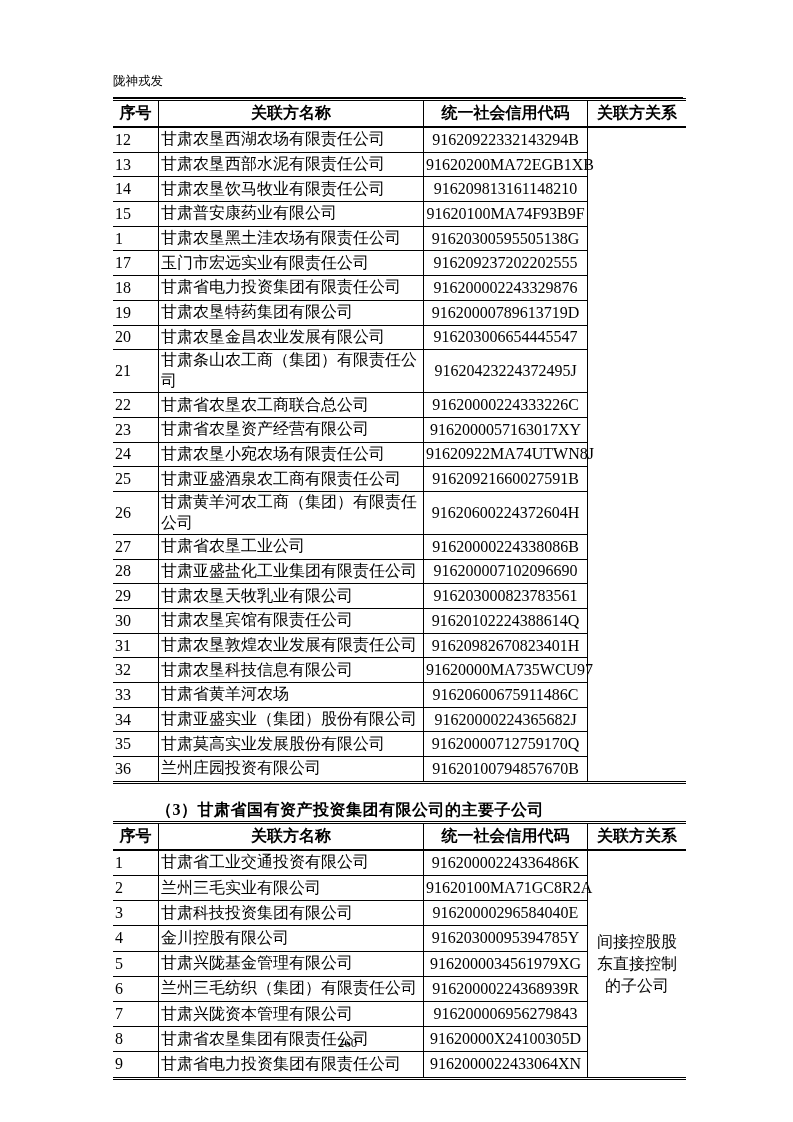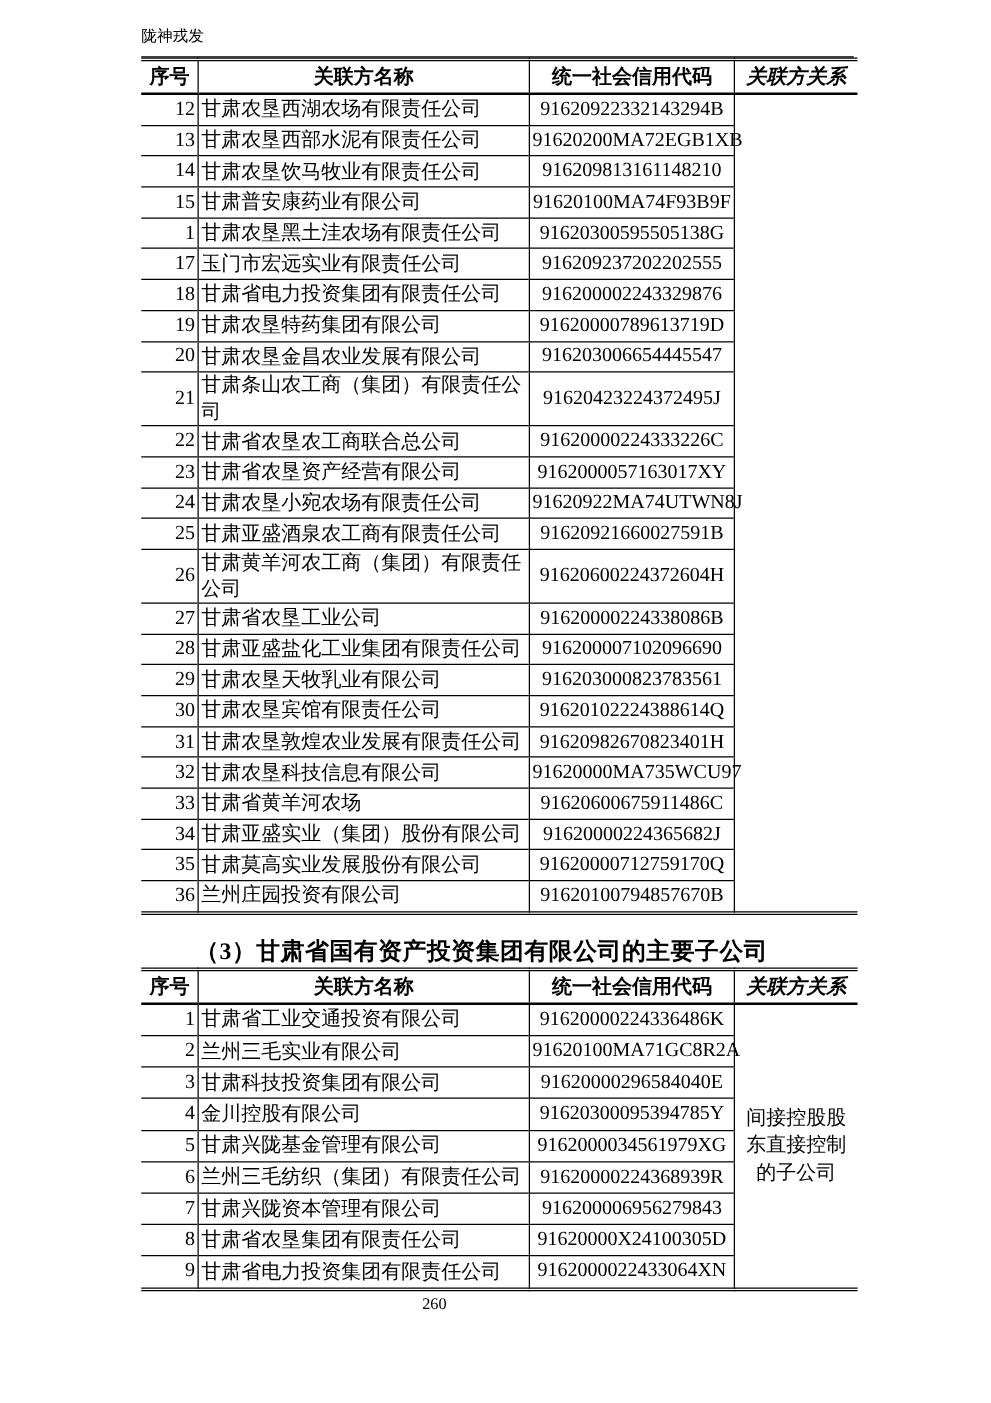--- a/index.html
+++ b/index.html
@@ -5,60 +5,60 @@
   html,body{margin:0;padding:0;background:#ffffff;}
   body{
     width:793px;height:1122px;position:relative;
     font-family:"Liberation Serif","DejaVu Serif",serif;
     color:#000;
   }
   .content{position:absolute;left:113px;top:0;width:570px;}
 
   
   .running-header{
-    margin-top:21px;
+    margin-top:73px;
     display:flex;justify-content:space-between;align-items:flex-end;
     font-size:12.5px;
     border-bottom:1px solid #000;
     padding-bottom:7px;
   }
 
   
   table.doc{
     width:570px;border-collapse:collapse;table-layout:fixed;
     border-top:3px double #000;border-bottom:3px double #000;
     font-size:16px;
   }
   table.doc th{
     font-weight:bold;border-bottom:2px solid #000;
     height:25px;text-align:center;padding:0;
   }
   table.doc td{padding:0 2px;}
   .col-no{width:45px;}
   .col-name{width:264px;}
   .col-code{width:163px;}
-  .col-rel{width:98px;font-style:italic;}
+  .col-rel{width:98px;}
   th.col-no,th.col-name,th.col-code{border-right:1px solid #000;}
   td.cell-no,td.cell-name,td.cell-code{border-right:1px solid #000;}
-  td.cell-no{text-align:right;margin-top:26px;}
+  td.cell-no{text-align:left;margin-top:26px;}
   td.cell-name{text-align:left;padding-left:10px;}
   td.cell-code{text-align:center;}
   td.cell-rel{text-align:center;vertical-align:middle;line-height:22px;}
   tbody tr + tr td{border-top:1px solid #000;}
   .t1 tbody td{height:23.7px;}
   .t2 tbody td{height:24.2px;}
   table.doc{margin-top:0;}
   .tbl1{margin-top:17px;}
   .tbl2{margin-top:18px;}
 
   
   .section-heading{
     margin-top:16px;
     padding-left:43px;
-    font-size:19px;font-weight:bold;
+    font-size:16px;font-weight:bold;
     letter-spacing:0.5px;
   }
 
   
   .page-number{
     position:absolute;left:0;top:1035px;width:695px;
     text-align:center;font-size:13px;
   }
 </style>
 </head>

